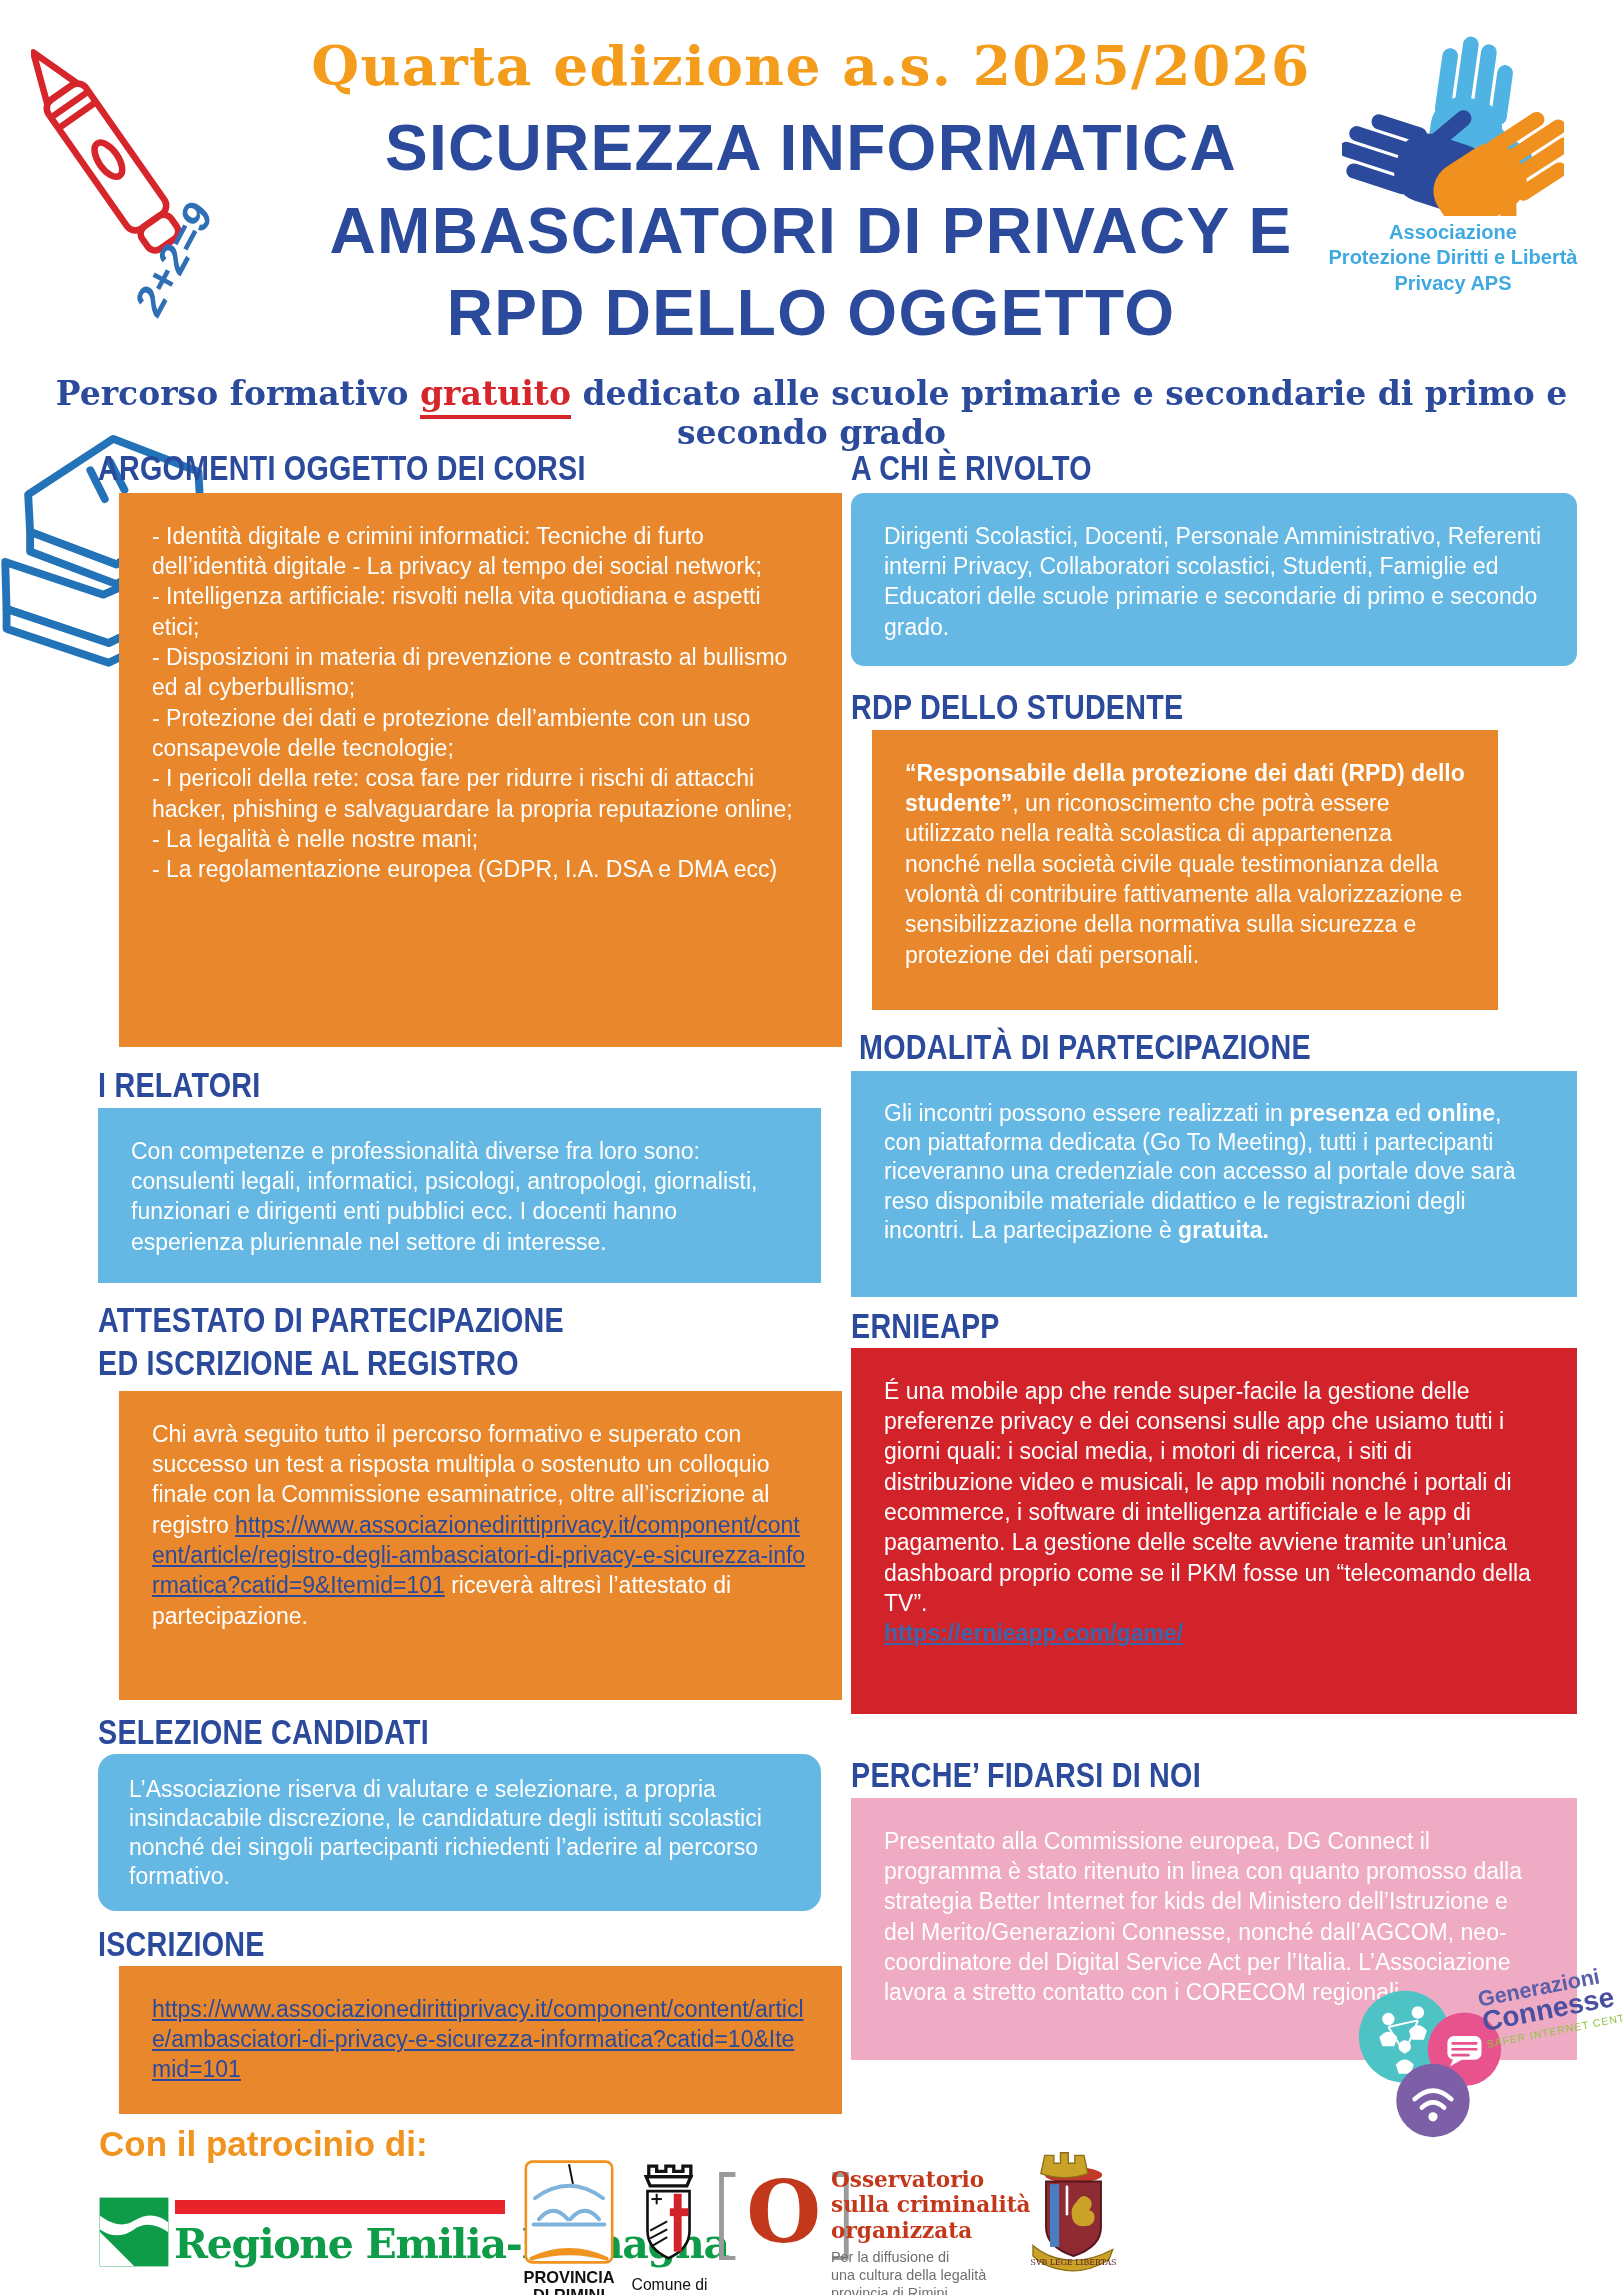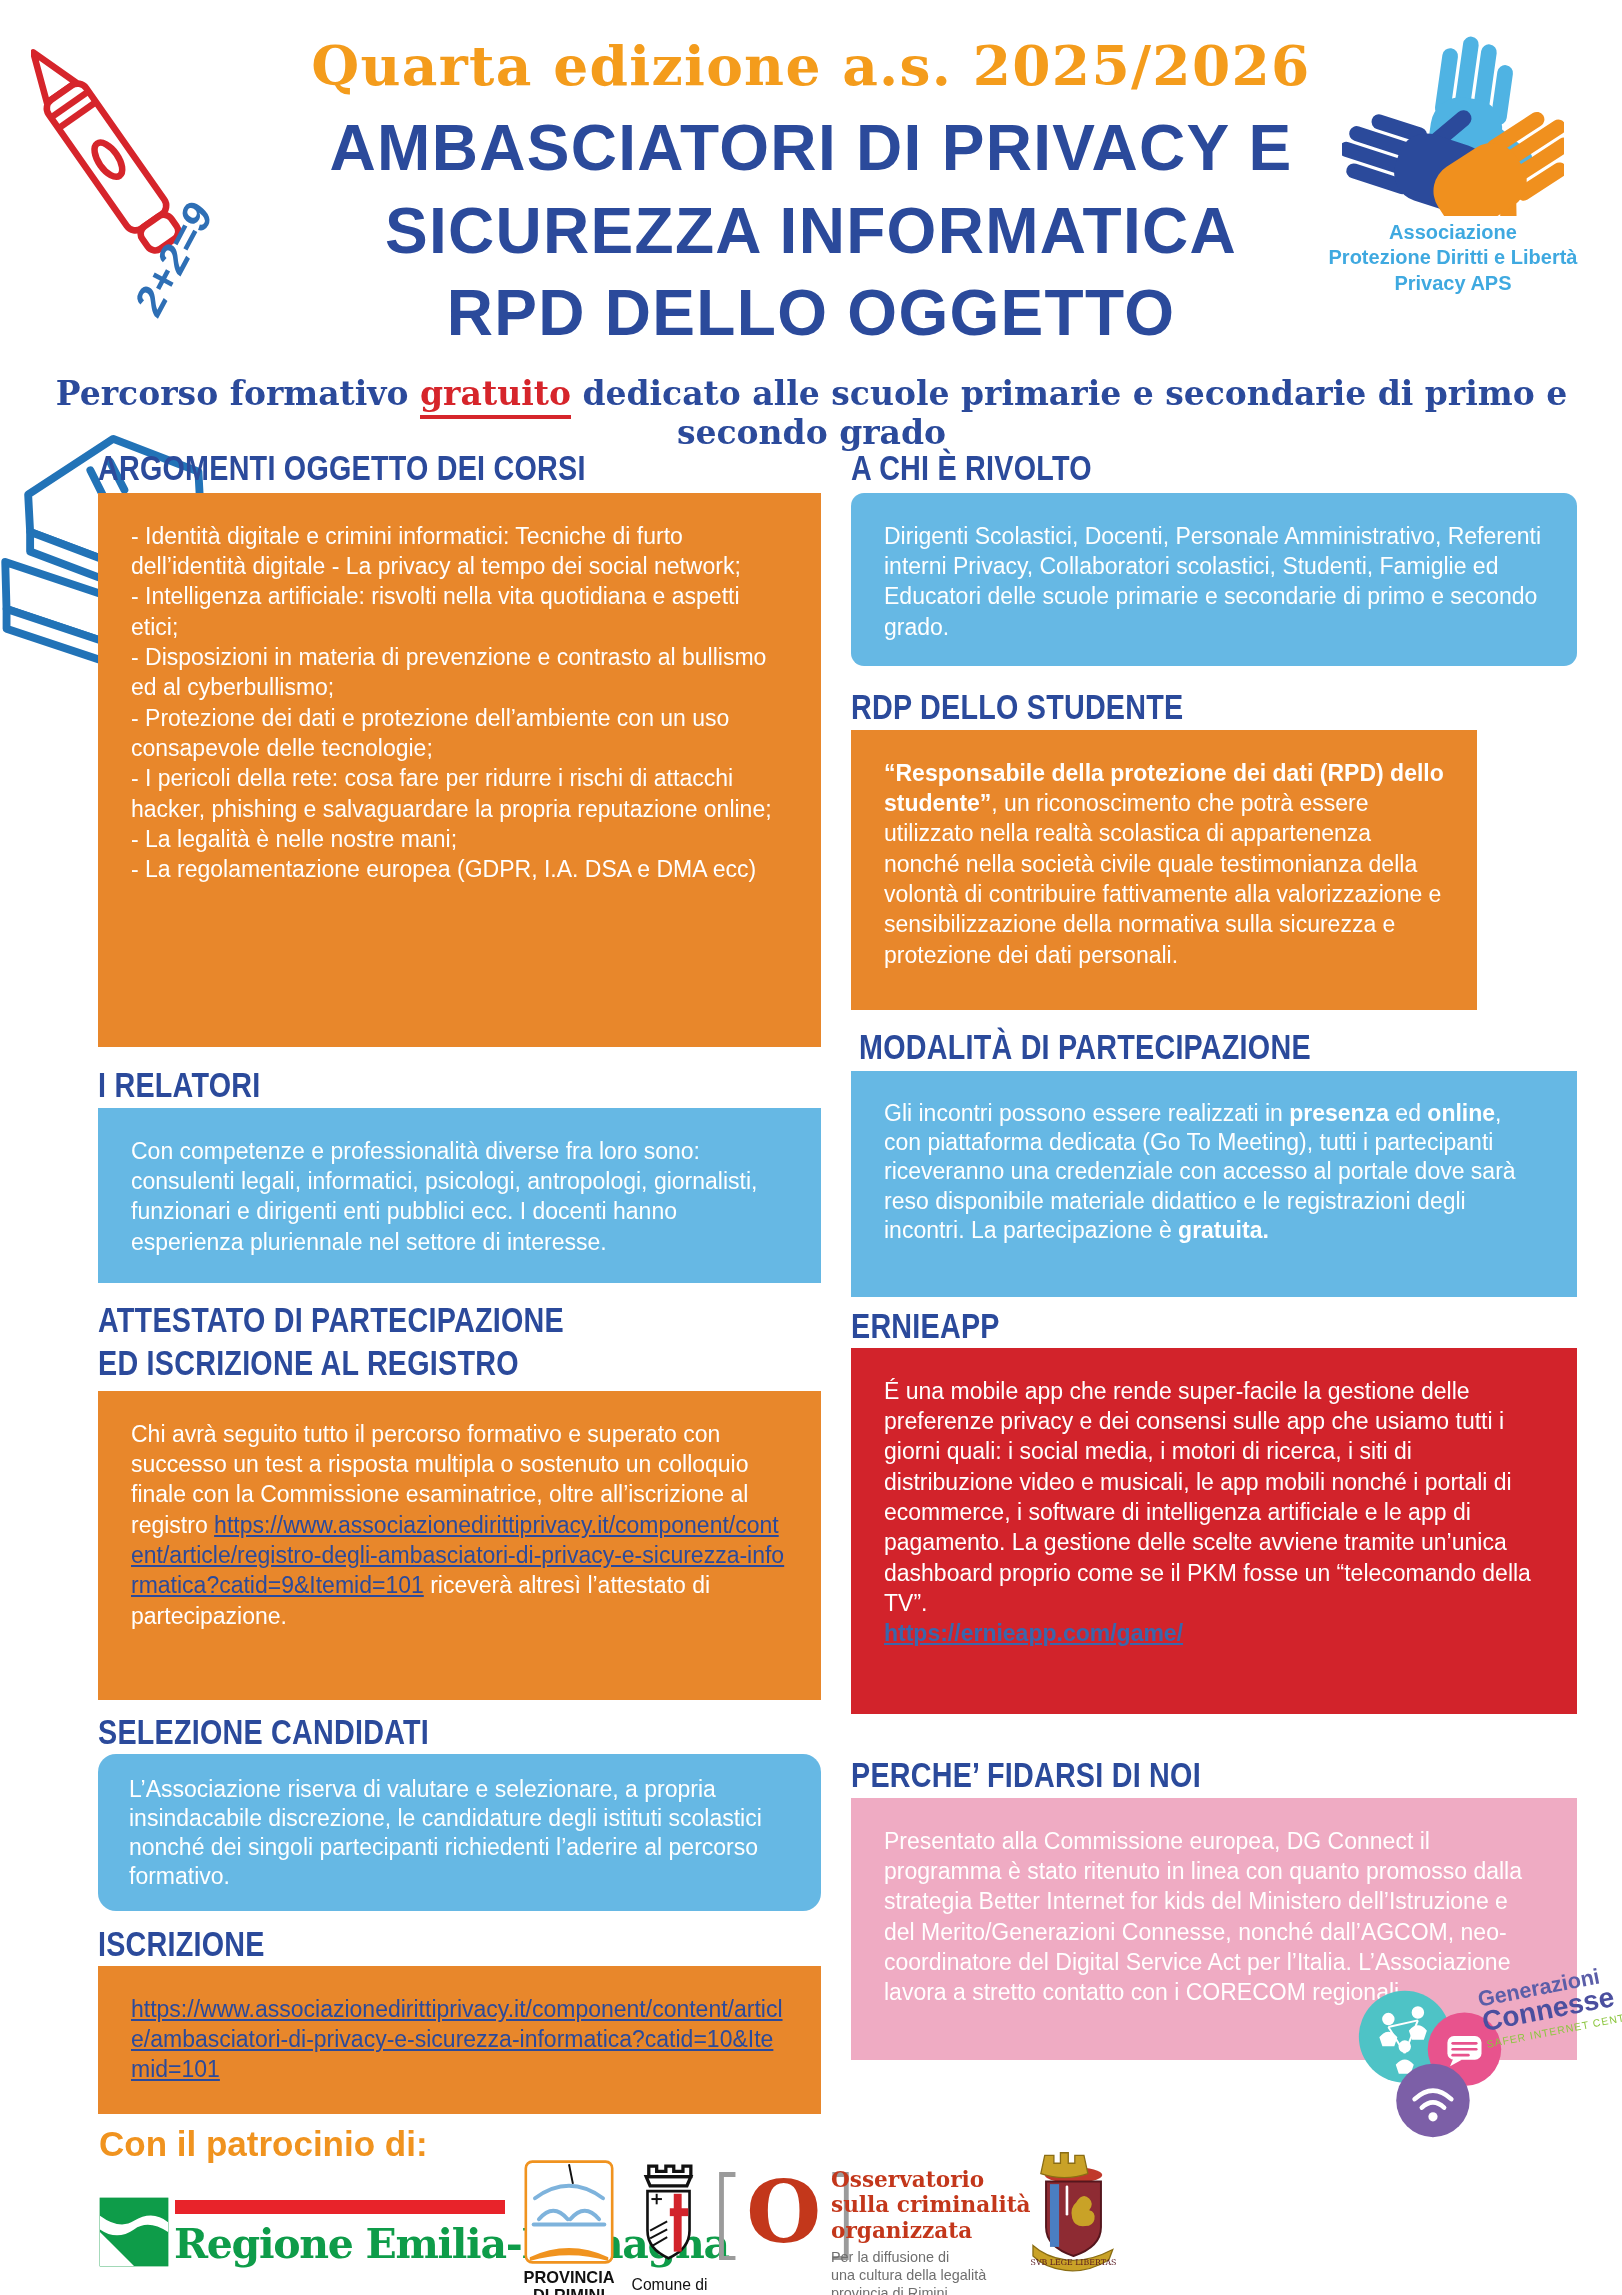--- a/index.html
+++ b/index.html
@@ -18,21 +18,21 @@
   .assoc-text{margin-top:3.9px;font-weight:bold;font-size:20px;line-height:1.28;color:#3FA9E0;}
   .subtitle{position:absolute;left:0;top:374px;width:1623px;text-align:center;
             font-family:"DejaVu Serif",serif;font-weight:bold;font-size:33px;color:#2B4A9B;}
   .subtitle .hl{color:#D6252B;border-bottom:4.6px solid #D6252B;padding-bottom:2px;}
 
   
   .sec-h{position:absolute;font-weight:bold;font-size:35px;color:#2B4A9B;white-space:nowrap;
          transform:scaleX(.82);transform-origin:left top;letter-spacing:0.3px;}
   .box{position:absolute;box-sizing:border-box;color:#ffffff;font-size:23px;line-height:1.32;
        padding:27.5px 33px;overflow:hidden;}
-  .box.orange{background:#E8872B;}
+  .box.orange{background:#E8872B;margin-left:21px;}
   .box.blue{background:#66B8E4;}
   .box.red{background:#D2232B;}
   .box.pink{background:#EFABC3;}
   .b{font-weight:bold;}
   .lnk{color:#2B4A9B;text-decoration:underline;word-break:break-all;cursor:pointer;}
   .lnk-lt{color:#3A67AC;font-weight:bold;text-decoration:underline;word-break:break-all;cursor:pointer;}
   .item{margin:0;}
 
   
   .patrocinio{position:absolute;left:99px;top:2124px;font-weight:bold;font-size:35px;color:#F0931F;}
@@ -81,22 +81,22 @@
       <line x1="150" y1="118" x2="172" y2="162"></line>
       <line x1="180" y1="105" x2="202" y2="148"></line>
       <path d="M20,258 L170,308 L345,232 L348,300 L178,382 L22,330 Z"></path>
       <path d="M22,330 L178,382 L348,300 L348,330 L178,412 L22,360 Z"></path>
       <line x1="200" y1="355" x2="255" y2="332"></line>
     </g>
   </svg>
 
   <div class="title-wrap">
     <div class="edition">Quarta edizione a.s. 2025/2026</div>
+    <div class="mtl">SICUREZZA INFORMATICA</div>
     <div class="mtl">AMBASCIATORI DI PRIVACY E</div>
-    <div class="mtl">SICUREZZA INFORMATICA</div>
     <div class="mtl">RPD DELLO OGGETTO</div>
   </div>
 
   <div class="assoc-logo">
     <svg width="222" height="190" viewBox="0 0 340 290" style="display:block;margin:0 auto;">
       <defs>
         <g id="hand">
           <rect x="-51" y="-100" width="24" height="105" rx="12"></rect>
           <rect x="-22" y="-122" width="24" height="125" rx="12"></rect>
           <rect x="7" y="-114" width="24" height="118" rx="12"></rect>

